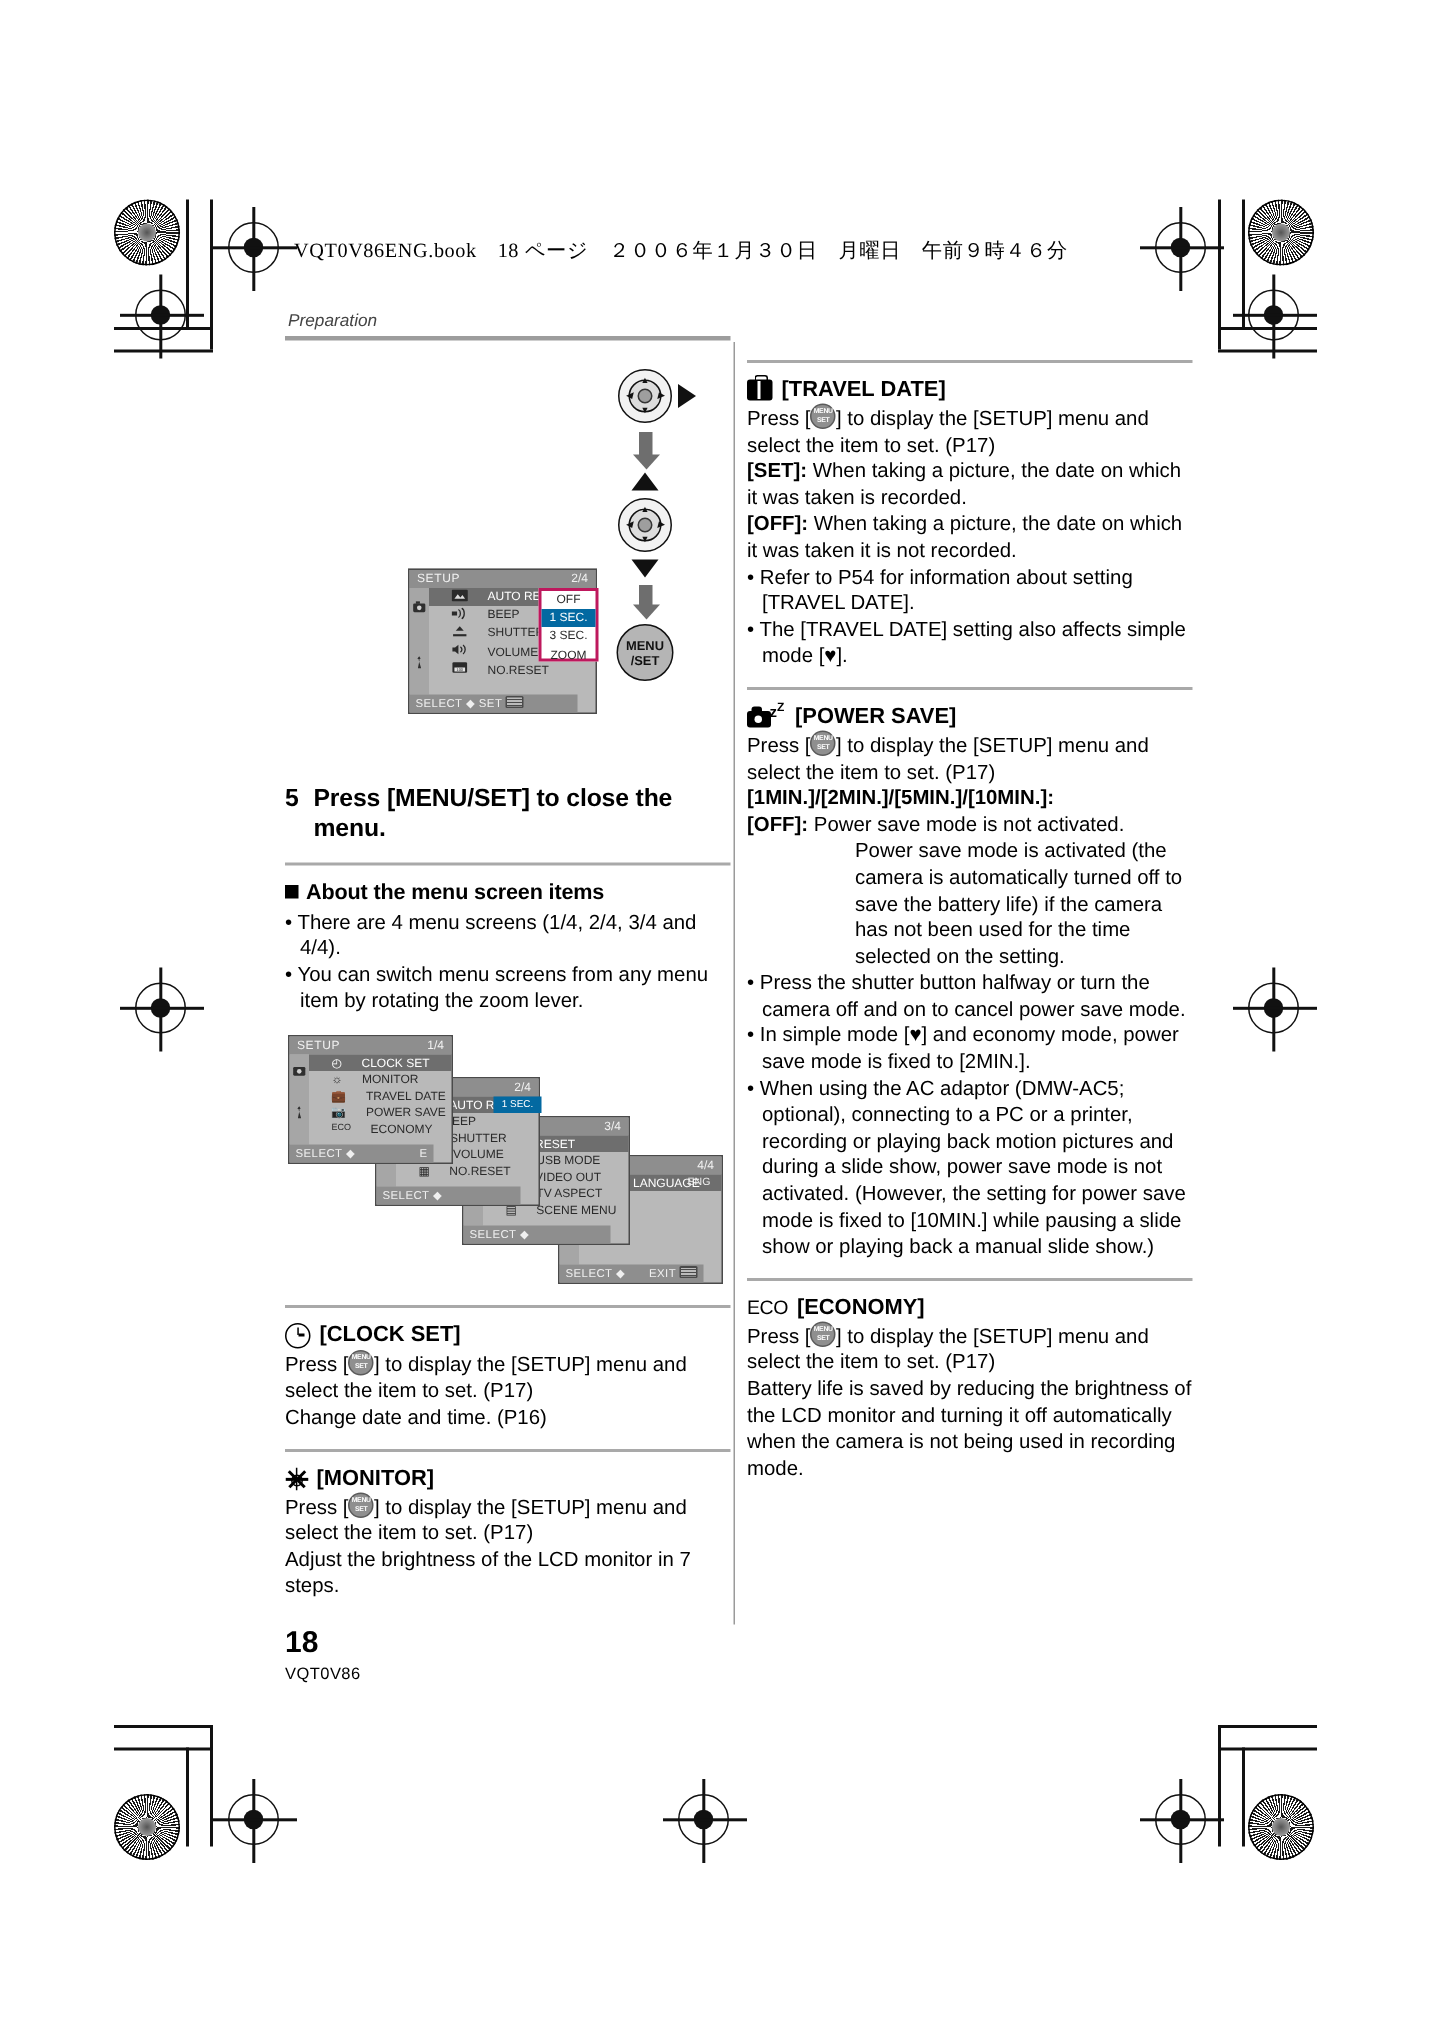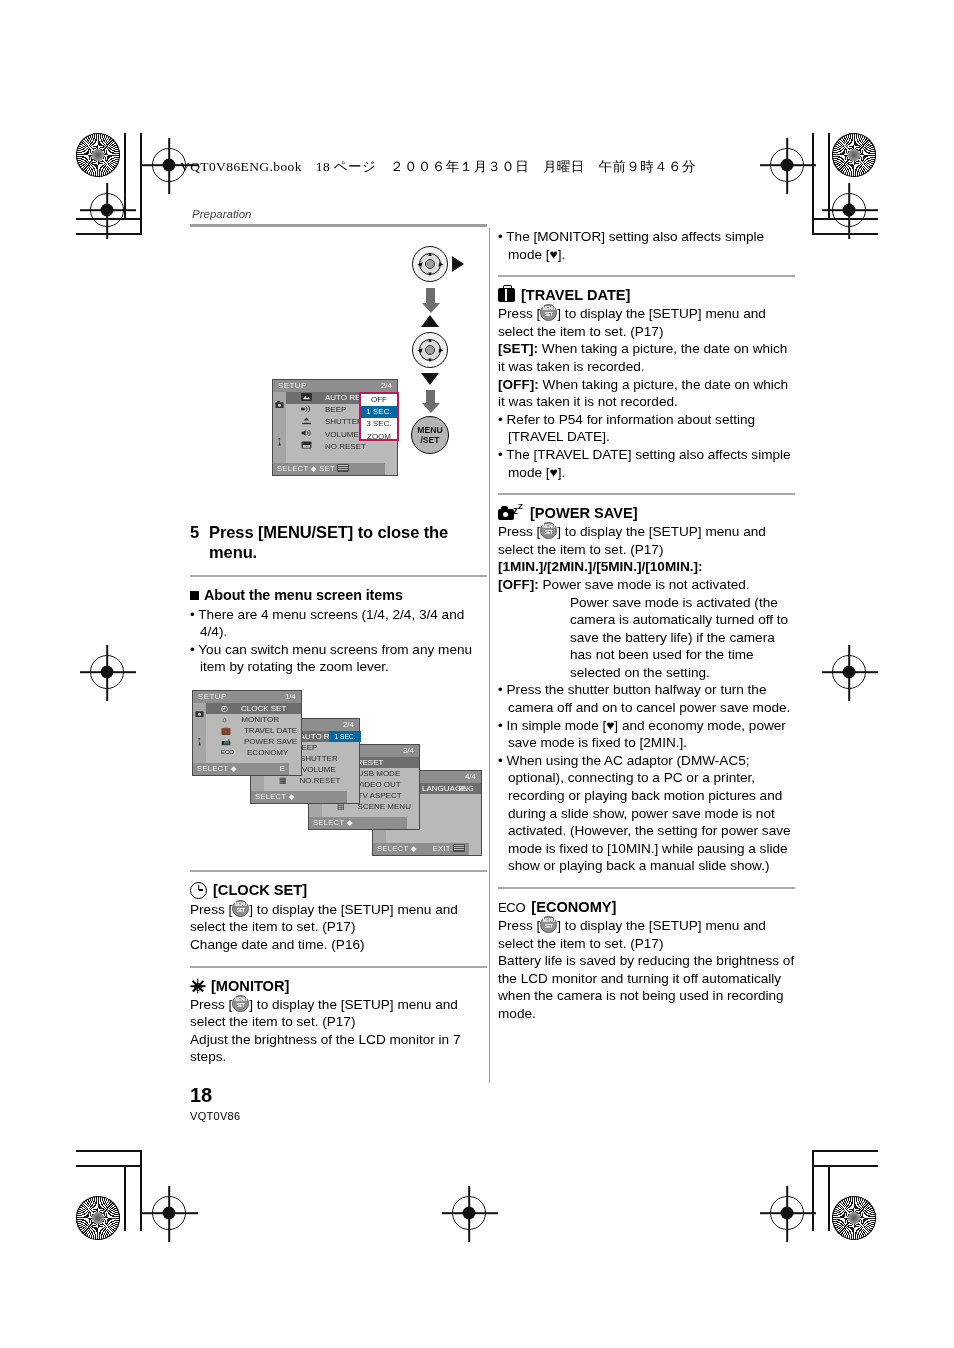--- a/index.html
+++ b/index.html
@@ -24,21 +24,21 @@
     background:
       repeating-conic-gradient(#1a1a1a 0deg 3deg, #ffffff 3deg 6deg);
     box-shadow:inset 0 0 0 1px #000;}
   .starburst::after{content:"";position:absolute;left:50%;top:50%;width:12px;height:12px;
     border-radius:50%;background:radial-gradient(#555,#bbb);transform:translate(-50%,-50%);}
   .cmark{position:absolute;background:#111;}
   .cmark.h{height:1.5px;}
   .cmark.v{width:1.5px;}
 
   
-  .print-header{position:absolute;left:180px;top:158px;font-size:13.5px;
+  .print-header{position:absolute;left:196px;top:158px;font-size:13.5px;
     font-family:"Liberation Serif", serif;letter-spacing:.4px;white-space:nowrap;color:#000;}
 
   
   .col{position:absolute;width:297px;}
   .col-left{left:190px;top:208px;}
   .col-right{left:498px;top:228px;}
   .vrule{position:absolute;left:489px;top:228px;width:1px;height:855px;background:#9a9a9a;}
 
   .crumb{font-style:italic;font-size:11.5px;color:#444;margin:0 0 3px 2px;}
   .hr{height:2.5px;background:#9d9d9d;margin:4px 0 9px 0;}
@@ -529,23 +529,20 @@
       <span>[MONITOR]</span>
     </div>
     <p class="body">
       <span>Press [</span><span class="menubtn"><span class="t">MENU</span><span class="b">SET</span></span><span>] to display the [SETUP] menu and select the item to set. (P17)</span>
     </p>
     <p class="body">Adjust the brightness of the LCD monitor in 7 steps.</p>
   </div>
 
   <div class="col col-right">
 
-    <ul class="bul">
-      <li>The [MONITOR] setting also affects simple mode [♥].</li>
-    </ul>
 
     <div class="hr thin"></div>
 
     <div class="sechead">
       <span class="ic ic-case"></span>
       <span>[TRAVEL DATE]</span>
     </div>
     <p class="body">
       <span>Press [</span><span class="menubtn"><span class="t">MENU</span><span class="b">SET</span></span><span>] to display the [SETUP] menu and select the item to set. (P17)</span>
     </p>

